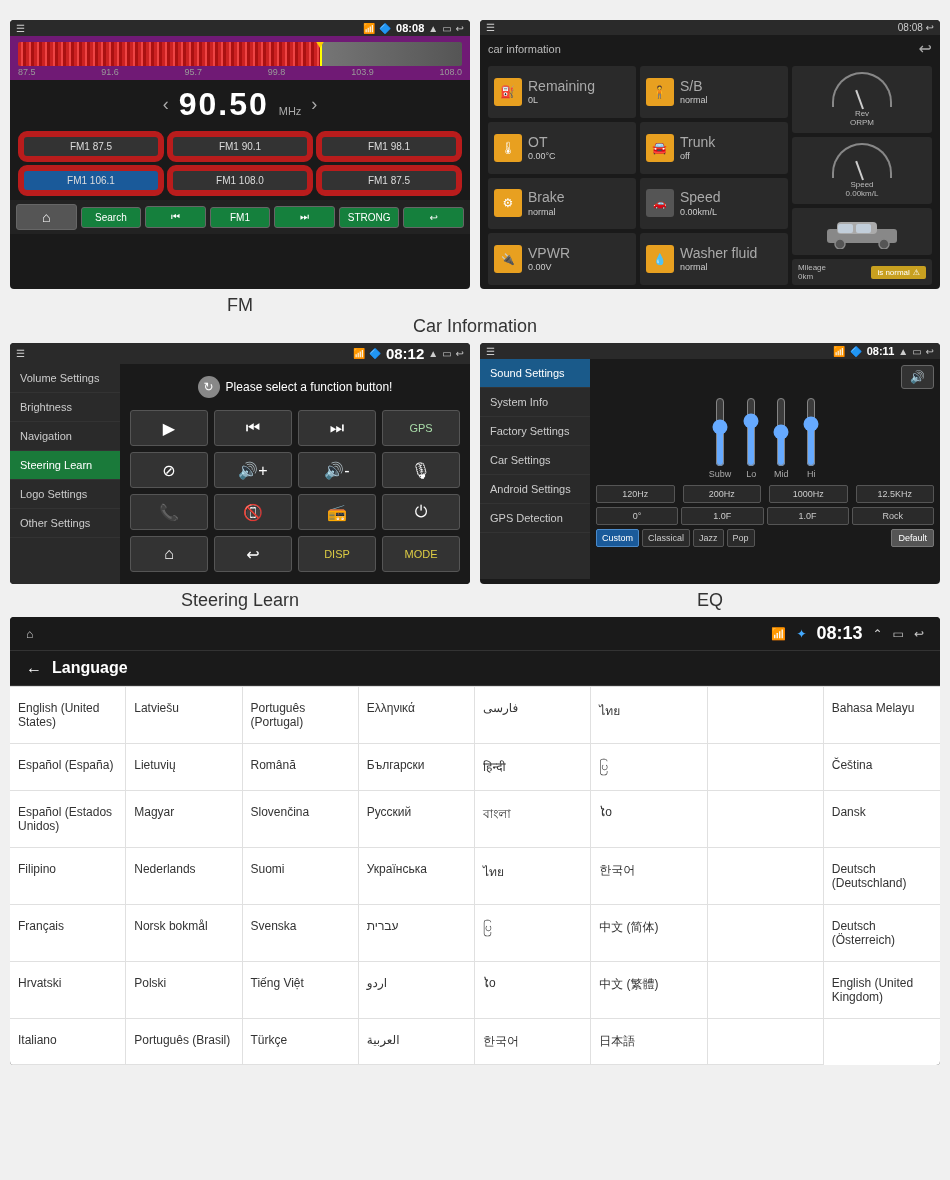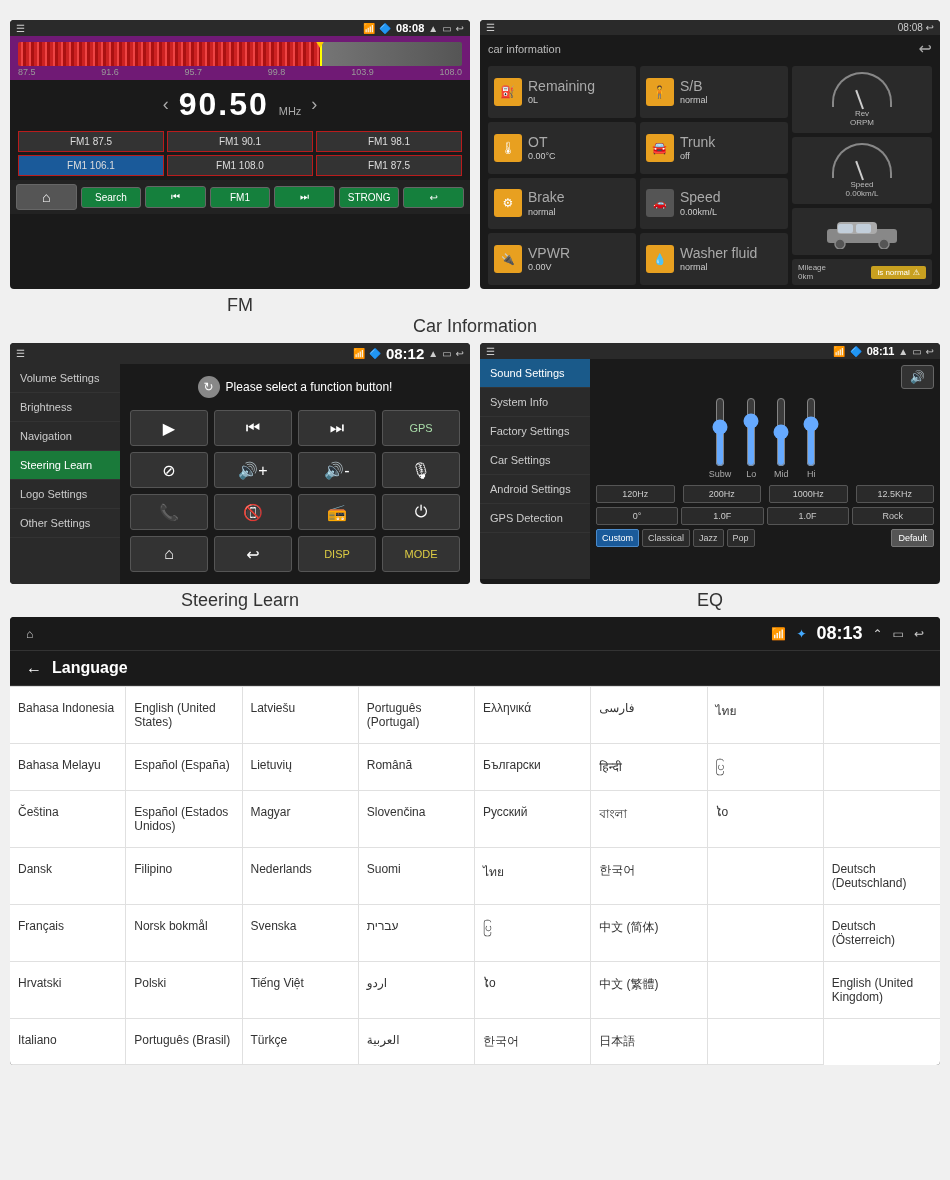--- a/index.html
+++ b/index.html
@@ -93,26 +93,26 @@
     .freq-value { font-size: 32px; font-weight: bold; color: #fff; letter-spacing: 2px; }
     .freq-unit { font-size: 11px; color: #aaa; align-self: flex-end; padding-bottom: 6px; }
     .preset-grid {
       display: grid;
       grid-template-columns: 1fr 1fr 1fr;
       gap: 3px;
       padding: 4px 8px;
     }
     .preset-btn {
       background: #333;
-      border: 1px solid #b91c1c;
+      border: 6px solid #b91c1c;
       color: #ddd;
       font-size: 10px;
       padding: 4px 2px;
       text-align: center;
-      border-radius: 0;
+      border-radius: 9px;
     }
     .preset-btn.active { background: #1a5a9a; }
     .fm-controls {
       display: flex;
       align-items: center;
       justify-content: space-around;
       background: #222;
       padding: 4px 6px;
       gap: 4px;
     }
@@ -782,21 +782,20 @@
       <span>▭</span>
       <span>↩</span>
     </div>
   </div>
   <div class="lang-header">
     <span class="lang-back">←</span>
     <span class="lang-title">Language</span>
   </div>
   <div class="lang-grid">
 
-    <div class="lang-cell">Bahasa Indonesia</div>
     <div class="lang-cell">English (United States)</div>
     <div class="lang-cell">Latviešu</div>
     <div class="lang-cell">Português (Portugal)</div>
     <div class="lang-cell">Ελληνικά</div>
     <div class="lang-cell">فارسی</div>
     <div class="lang-cell">ไทย</div>
     <div class="lang-cell"></div>
 
     <div class="lang-cell">Bahasa Melayu</div>
     <div class="lang-cell">Español (España)</div>
@@ -813,20 +812,21 @@
     <div class="lang-cell">Slovenčina</div>
     <div class="lang-cell">Русский</div>
     <div class="lang-cell">বাংলা</div>
     <div class="lang-cell">ໄo</div>
     <div class="lang-cell"></div>
 
     <div class="lang-cell">Dansk</div>
     <div class="lang-cell">Filipino</div>
     <div class="lang-cell">Nederlands</div>
     <div class="lang-cell">Suomi</div>
+    <div class="lang-cell">Українська</div>
     <div class="lang-cell">ไทย</div>
     <div class="lang-cell">한국어</div>
     <div class="lang-cell"></div>
 
     <div class="lang-cell">Deutsch (Deutschland)</div>
     <div class="lang-cell">Français</div>
     <div class="lang-cell">Norsk bokmål</div>
     <div class="lang-cell">Svenska</div>
     <div class="lang-cell">עברית</div>
     <div class="lang-cell">ပြ</div>

